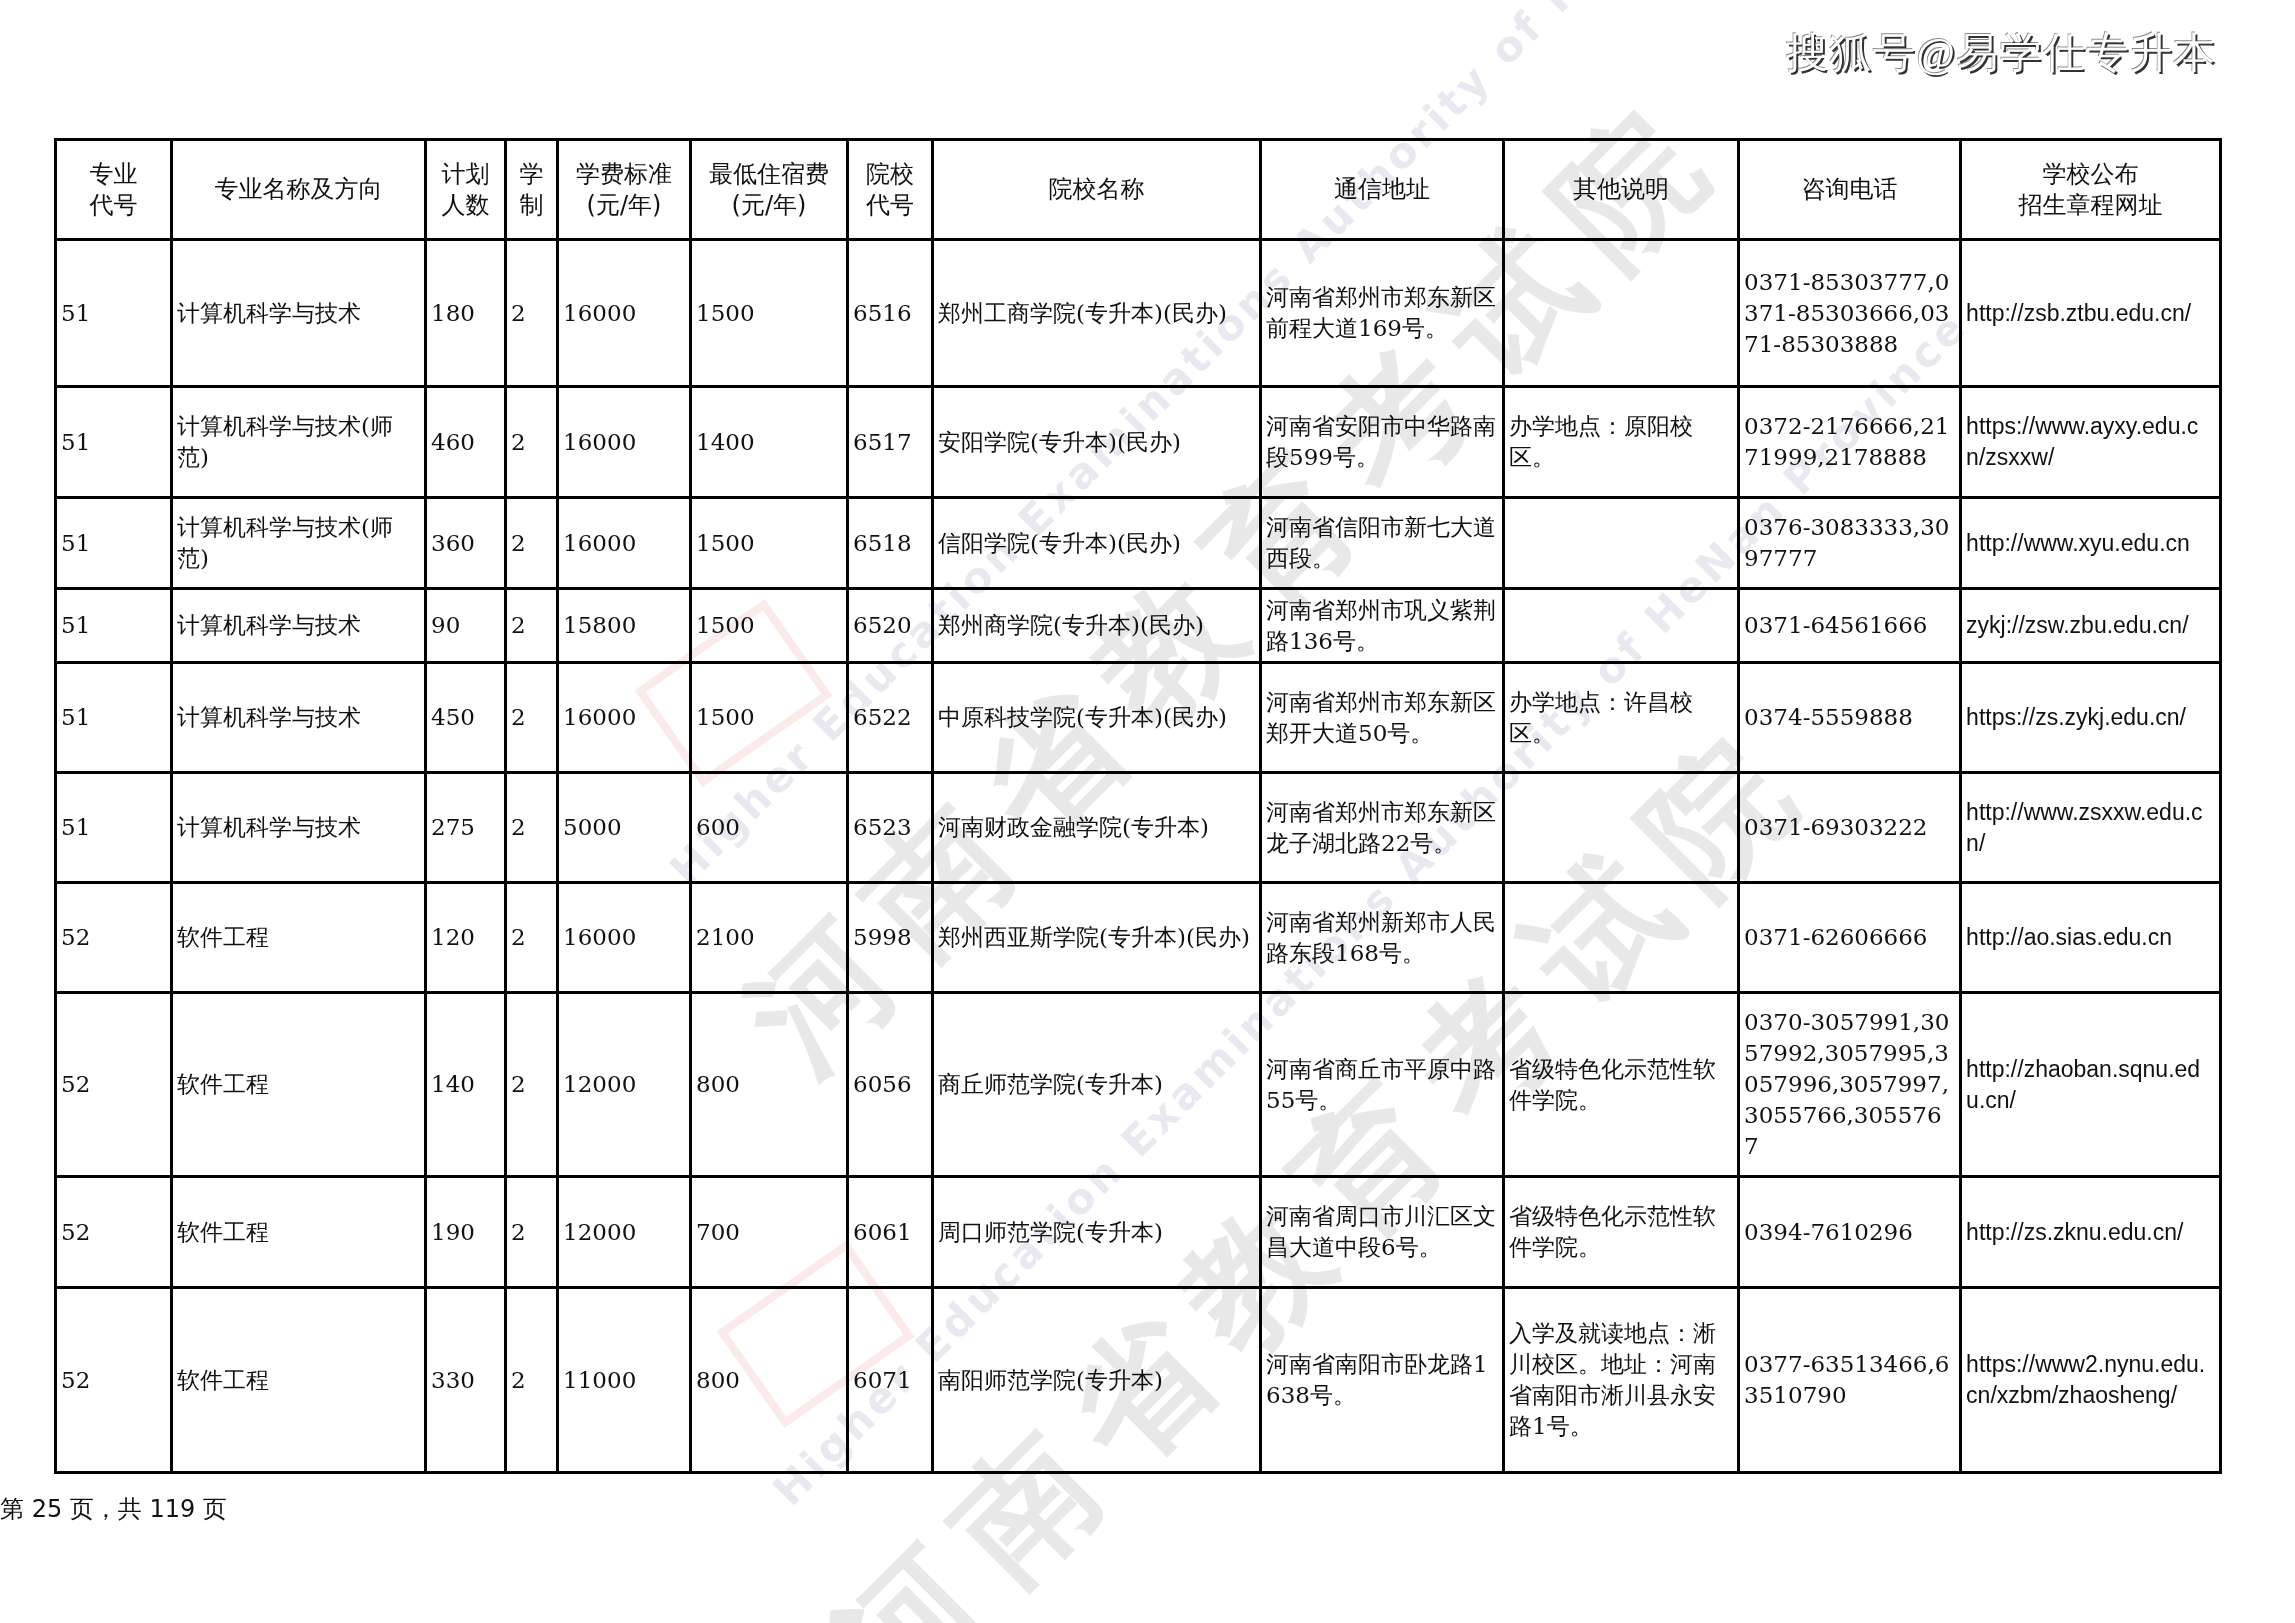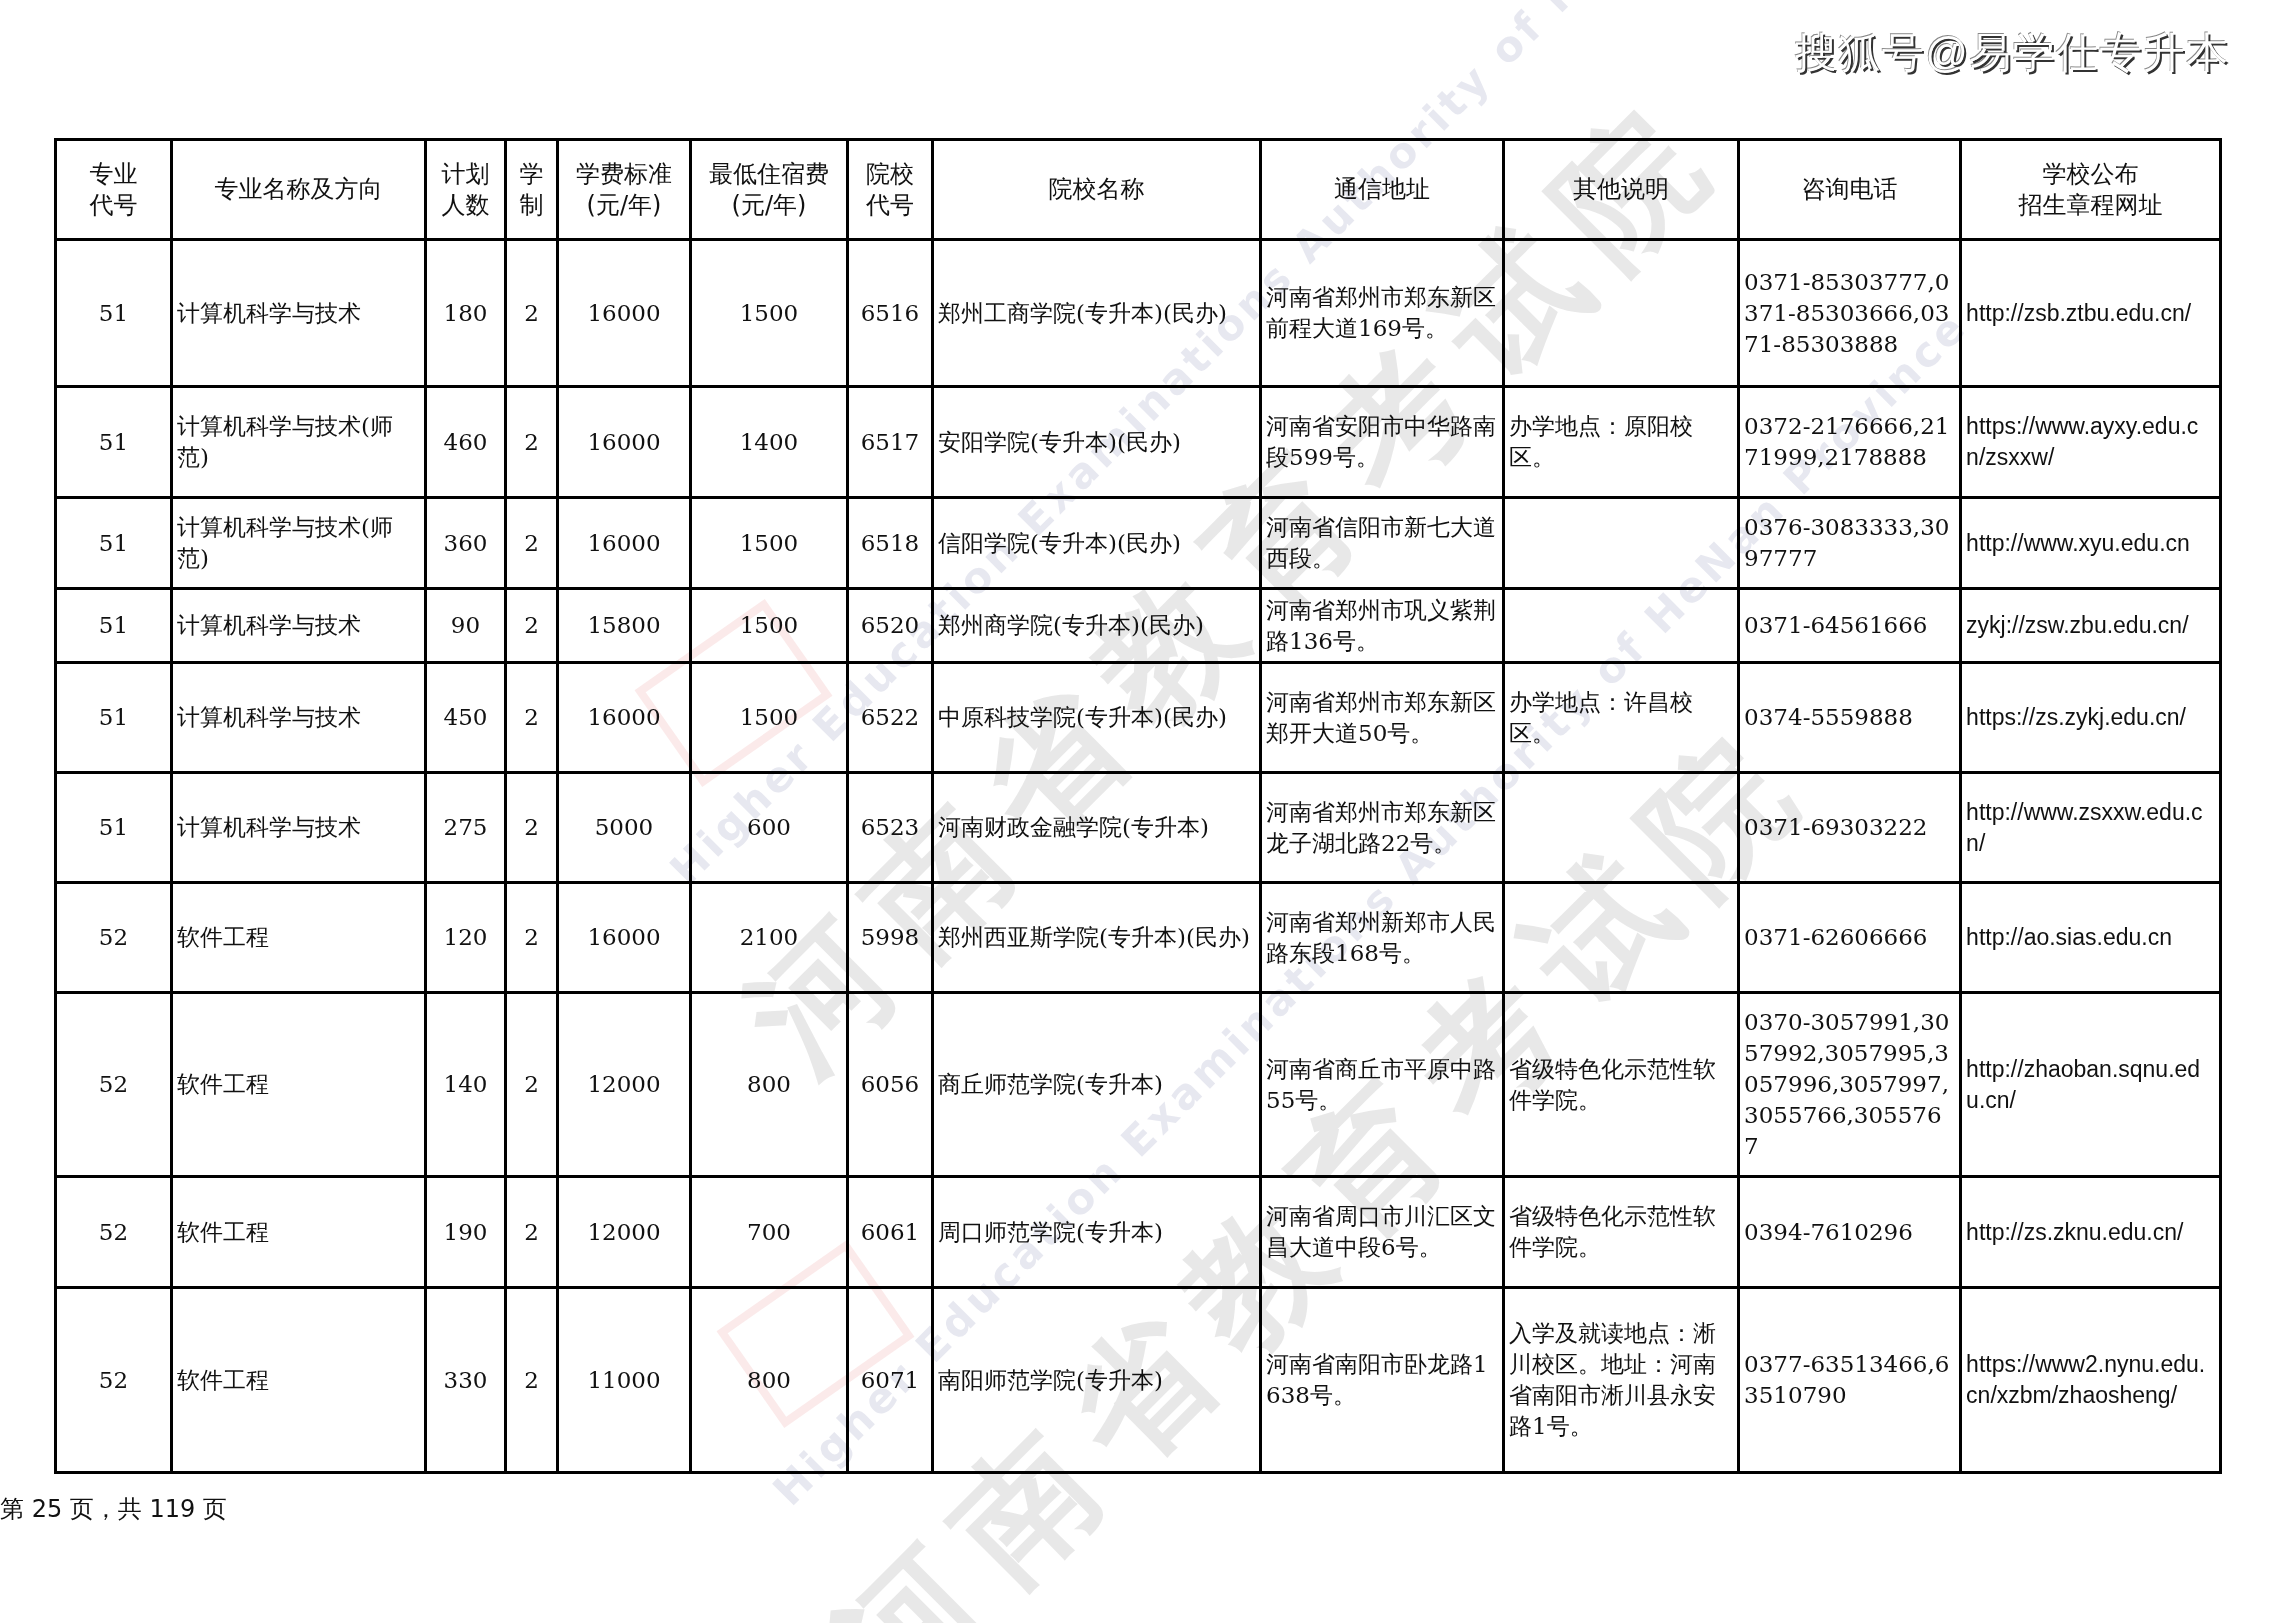--- a/index.html
+++ b/index.html
@@ -2,25 +2,24 @@
 <html style="font-size:11px"><head>
 <meta charset="utf-8">
 <style>
   html, body { margin: 0; padding: 0; }
   body {
     width: 2295px; height: 1623px; background: #ffffff; position: relative; overflow: hidden;
     font-family: "DejaVu Serif", "Liberation Serif", serif; color: #111;
   }
   .brand-watermark {
     position: absolute; top: 24.5px; left: 1786px;
-    font-family: Liberation Sans, sans-serif;
+    font-family: Liberation Serif, serif;
     font-size: 42px; color: #ffffff; letter-spacing: 1.4px;
     text-shadow: 2px 2px 0 #333, -0.7px -0.7px 0 #888;
     white-space: nowrap;
-    margin-left: 9px;
   }
   .wm {
     position: absolute; pointer-events: none; white-space: nowrap;
     font-family: "DejaVu Sans", "Liberation Sans", sans-serif;
     transform-origin: left bottom;
   }
   .wm-cn { color: rgba(150,150,150,0.22); font-size: 136px; font-weight: bold; letter-spacing: 27px; }
   .wm-en { color: rgba(120,130,170,0.18); font-size: 42px; font-weight: bold; letter-spacing: 4.1px; }
   .wm-seal {
     position: absolute; width: 143px; height: 102px; border: 8.2px solid rgba(220,80,80,0.12);
@@ -37,21 +36,21 @@
     vertical-align: middle;
     font-size: 23px;
     line-height: 31px;
     word-break: break-all;
   }
   table.plan th {
     font-family: "DejaVu Sans", "Liberation Sans", sans-serif;
     font-weight: normal; text-align: center; font-size: 24px; line-height: 31px;
     height: 97px;
   }
-  td.c { text-align: center; }
+  td.c { }
   td.l { text-align: left; }
   td.mono { font-family: "DejaVu Serif", "Liberation Serif", serif; font-size: 22.5px; }
   td.url { font-family: Liberation Sans, sans-serif; font-size: 22.5px; }
   .hdr-line { display: block; }
   .footer {
     position: absolute; top: 1493px; left: 0; width: 2295px; text-align: left;
     font-family: "DejaVu Sans", "Liberation Sans", sans-serif; font-size: 24px; color: #111;
   }
 </style>
 </head>

